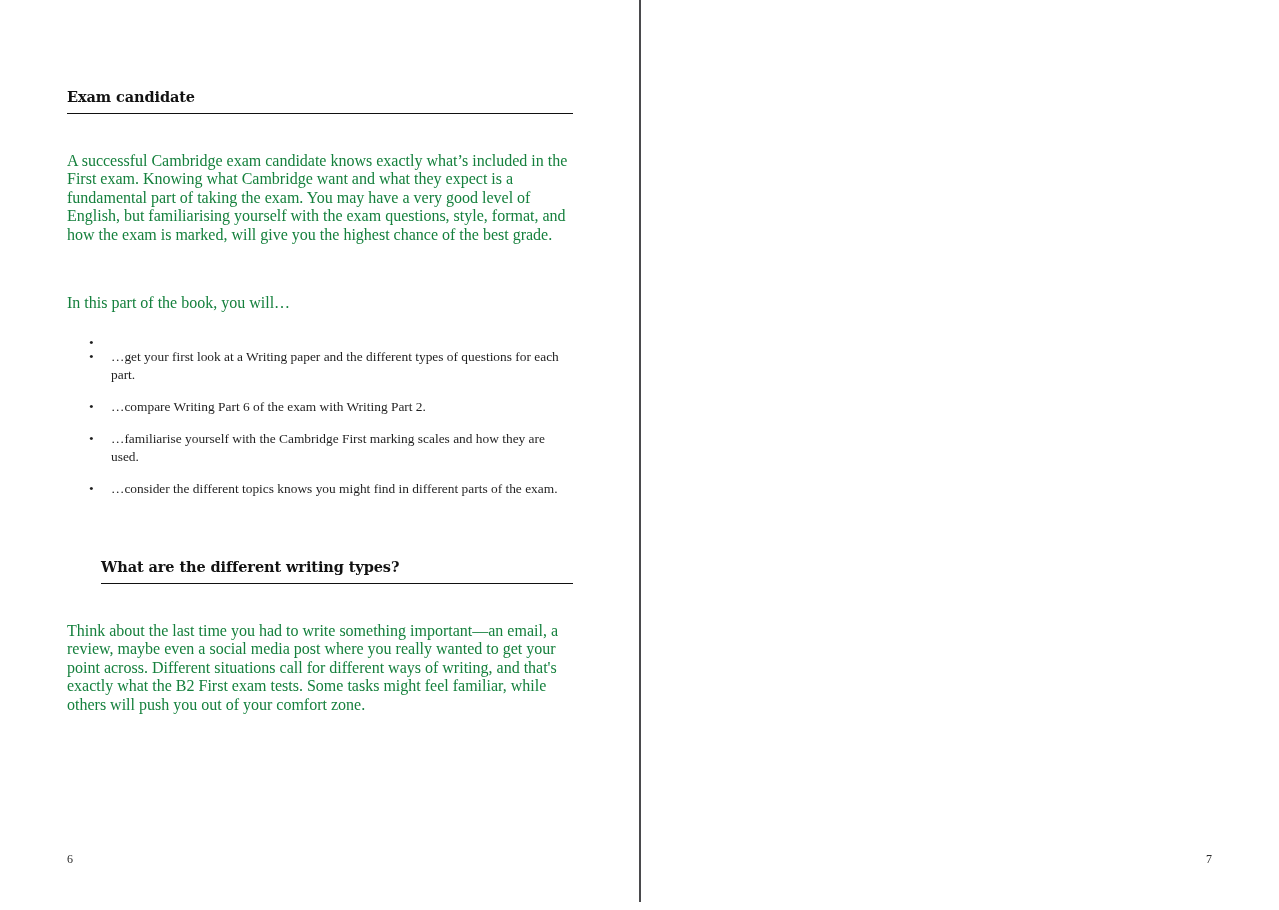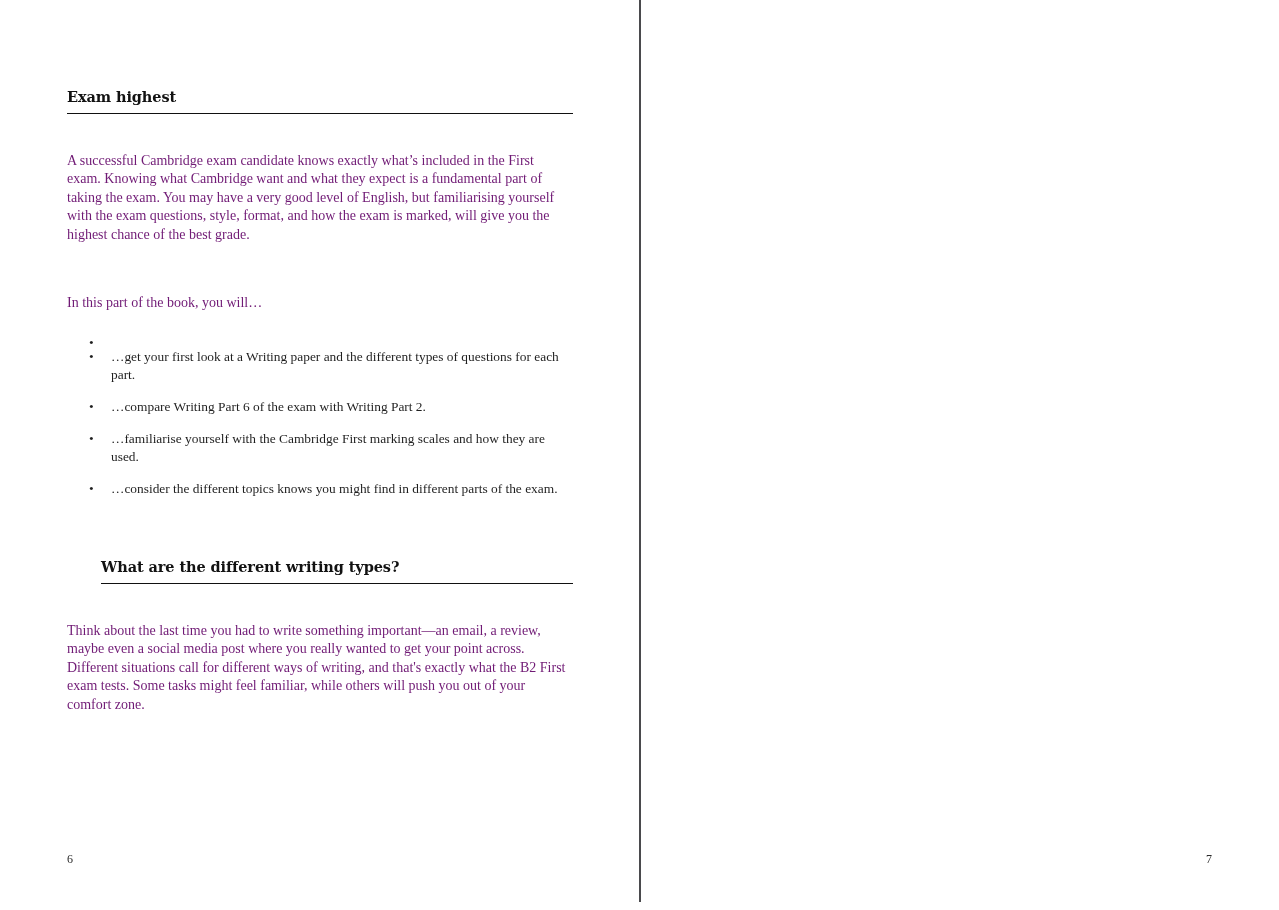--- a/index.html
+++ b/index.html
@@ -47,25 +47,25 @@
     color: #121212;
     margin: 0;
     padding: 0 0 8px 0;
     border-bottom: 1.4px solid #111;
   }
   .h-exam-overview { position: absolute; left: 67px; right: 66px; top: 88px; }
   .h-writing-types { position: absolute; left: 67px; right: 66px; top: 558px; margin-left: 34px; }
 
   
   .body-p {
-    font-size: 14px;
+    font-size: 16px;
     line-height: 18.4px;
     margin: 0;
     text-align: left;
-    color: #701a75;
+    color: #15803d;
   }
   .p-intro  { position: absolute; left: 67px; width: 503px; top: 152px; }
   .p-lead   { position: absolute; left: 67px; width: 503px; top: 294px; }
   .p-think  { position: absolute; left: 67px; width: 504px; top: 622px; }
   .p-over   { position: absolute; left: 67px; width: 500px; top: 722px; }
 
   
   .bullets {
     position: absolute;
     left: 67px;
@@ -110,21 +110,21 @@
   .folio-left  { left: 67px; }
   .folio-right { right: 67px; }
 </style>
 </head>
 <body>
 
 <div class="spread">
 
   <div class="page page-left">
 
-    <h2 class="sec-head h-exam-overview">Exam highest</h2>
+    <h2 class="sec-head h-exam-overview">Exam candidate</h2>
 
     <p class="body-p p-intro">A successful Cambridge exam candidate knows exactly what’s included in the First exam. Knowing what Cambridge want and what they expect is a fundamental part of taking the exam. You may have a very good level of English, but familiarising yourself with the exam questions, style, format, and how the exam is marked, will give you the highest chance of the best grade.</p>
 
     <p class="body-p p-lead">In this part of the book, you will…</p>
 
     <ul class="bullets">
       <li>
         <span class="bul">•</span>
       </li>
       <li>

